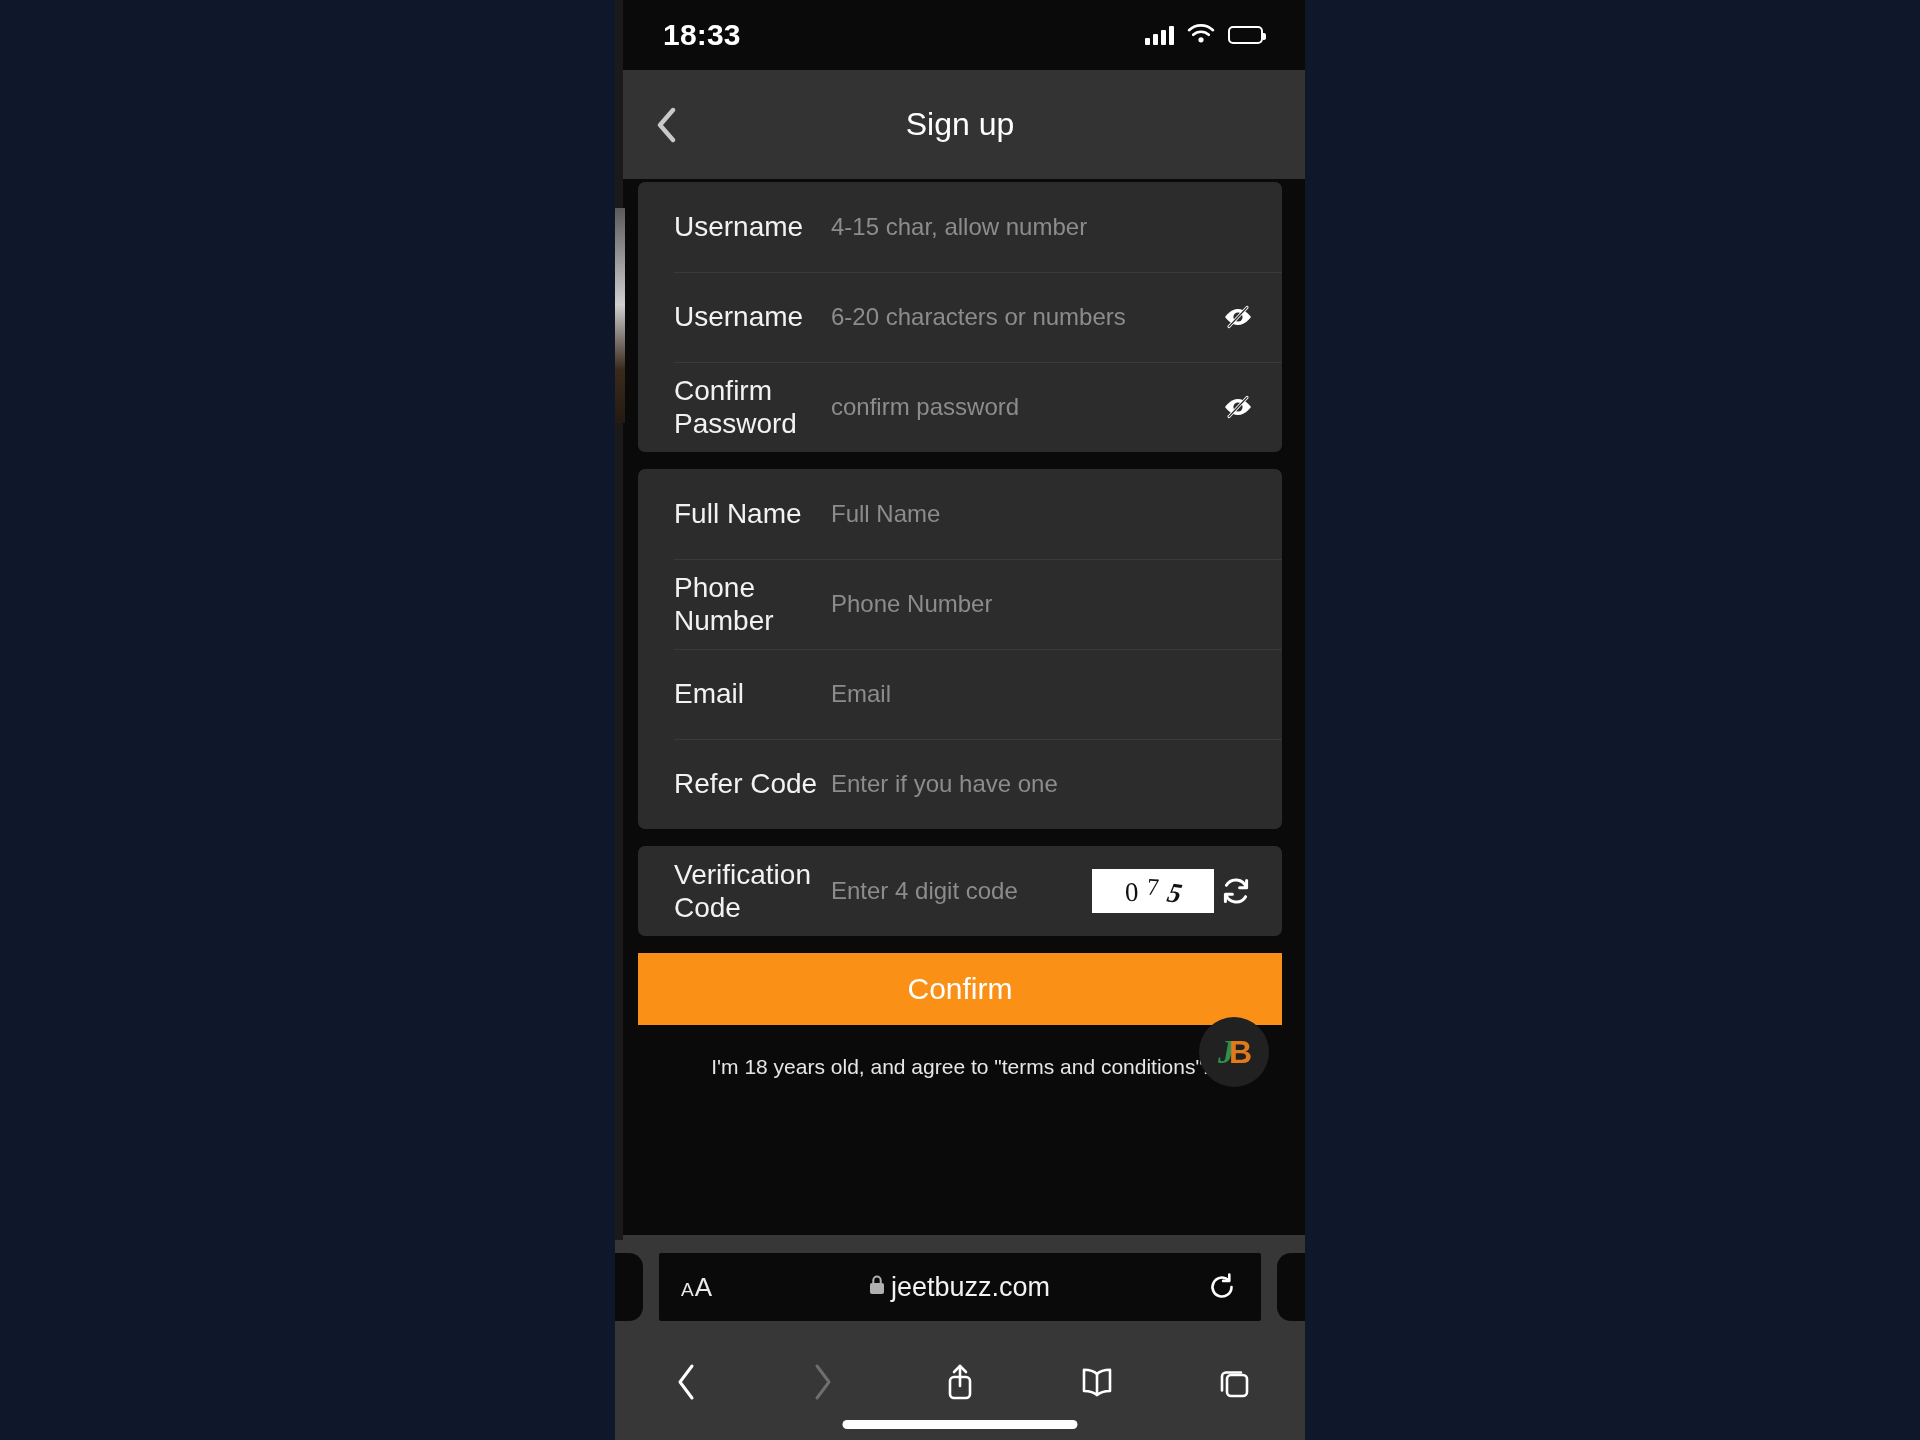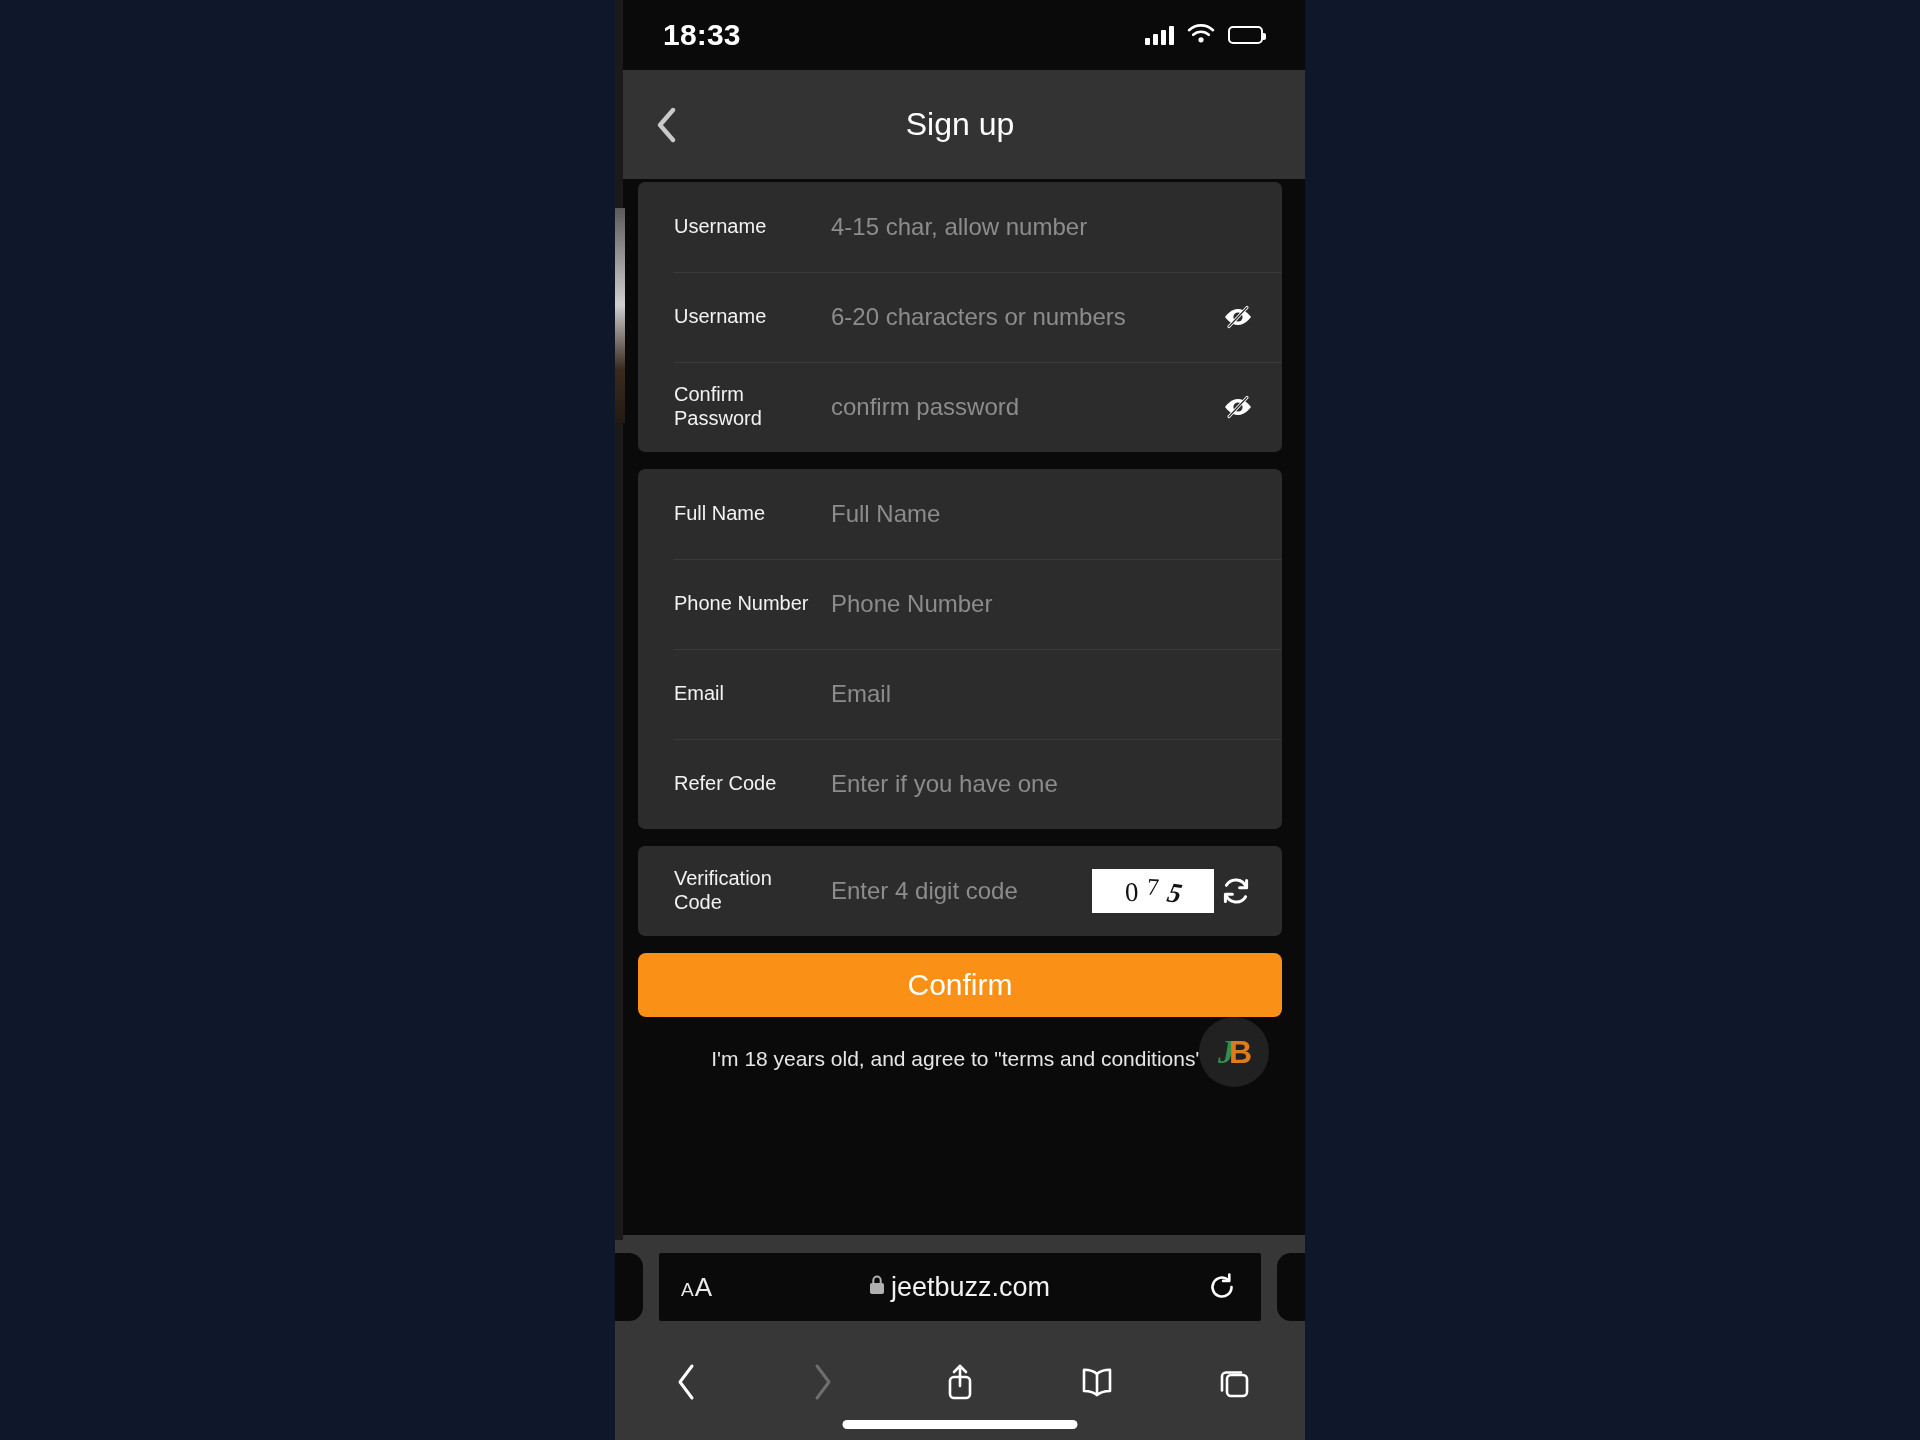--- a/index.html
+++ b/index.html
@@ -63,21 +63,21 @@
     background:#0a0a0a; overflow:hidden;
   }
   .card { margin:17px 23px 0 23px; background:#2c2c2c; border-radius:7px;
           overflow:hidden; }
   .row { display:flex; align-items:center; min-height:90px; padding:0 24px 0 36px;
          position:relative; }
   .row + .row:before {
     content:""; position:absolute; left:36px; right:0; top:0; height:1px;
     background:#3a3a3a;
   }
-  .lbl { width:145px; flex:0 0 145px; color:#f2f2f2; font-size:20px;
+  .lbl { width:145px; flex:0 0 145px; color:#f2f2f2; font-size:28px;
          line-height:1.18; }
   .fieldwrap { flex:1 1 auto; display:flex; align-items:center; min-width:0;margin-left:12px; }
   .ph { color:#8c8c8c; font-size:24px; white-space:nowrap; }
   .eye { flex:0 0 auto; margin-left:auto; width:40px; height:40px;
          display:flex; align-items:center; justify-content:center; cursor:pointer; }
 
   
   .vrow { min-height:90px; }
   .captcha { flex:0 0 auto; width:122px; height:44px; background:#ffffff;
              margin-left:4px; display:flex; align-items:center;
@@ -85,21 +85,21 @@
   .captcha span { color:#111; font-family:"Liberation Serif", serif;
                   font-size:27px; line-height:1; }
   .cd1 { transform:translateY(1px) rotate(-2deg); }
   .cd2 { font-size:24px !important; transform:translateY(-4px) rotate(4deg); }
   .cd3 { font-weight:bold; transform:translateY(2px) skewX(-14deg) rotate(8deg); }
   .refresh { flex:0 0 auto; margin-left:auto; width:44px; height:44px;
              display:flex; align-items:center; justify-content:center; cursor:pointer; }
 
   
   .confirm {
-    margin:17px 23px 0 23px; height:64px; border-radius:8px;
+    margin:17px 23px 0 23px; height:72px; border-radius:0;
     background:#fa9016; color:#ffffff; font-size:30px;
     display:flex; align-items:center; justify-content:center;
     border:none; width:calc(100% - 46px); cursor:pointer;
     font-family:"Liberation Sans", sans-serif;
   }
   .terms { margin-top:30px; text-align:center; color:#e6e6e6; font-size:21px; }
 
   
   .fab {
     position:absolute; right:36px; top:1017px; width:70px; height:70px;

